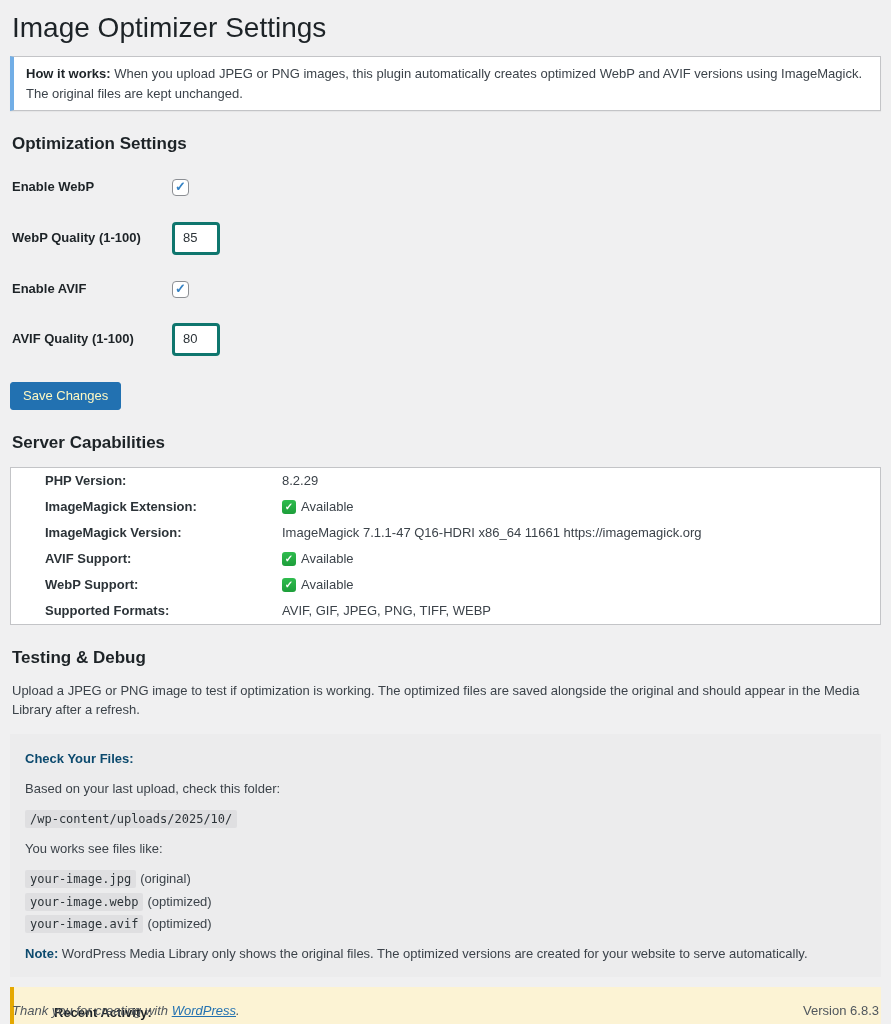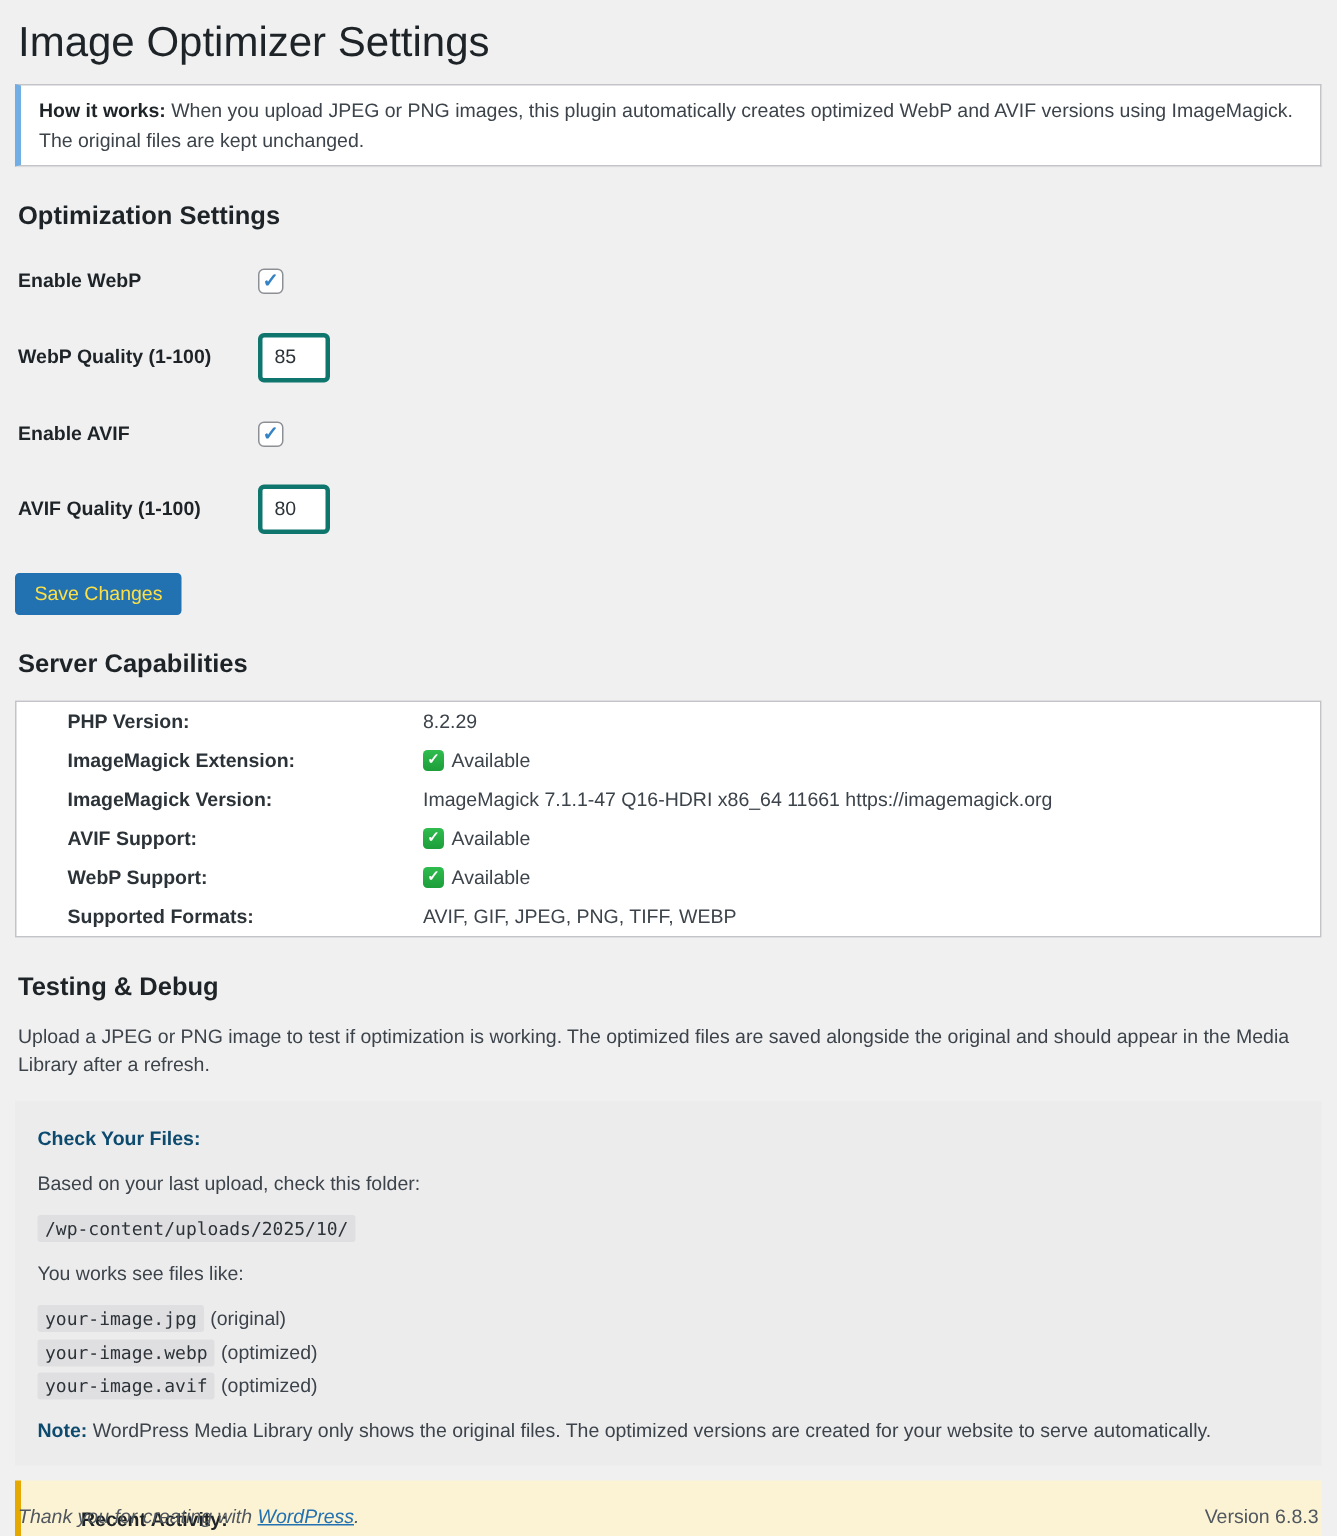--- a/index.html
+++ b/index.html
@@ -44,21 +44,21 @@
     transform: translateY(-1px);
   }
   input.small-text {
     width: 48px; padding: 4px 8px; font-size: 13px; color: #2c3338;
     font-family: "Liberation Sans", sans-serif;
     border: 3px solid #0f766e; border-radius: 4px; background: #fff; line-height: 1.4;
   }
 
   p.submit { margin: 14px 0 6px; }
   .button-primary {
-    background: #2271b1; border: 1px solid #2271b1; color: #fde047;
+    background: #2271b1; border: 1px solid #2271b1; color: #fef9c3;
     font-family: "Liberation Sans", sans-serif;
     font-size: 13px; line-height: 1.6; padding: 3px 12px; border-radius: 3px; cursor: pointer;
   }
 
   .cap-table-box {
     background: #fff; border: 1px solid #c3c4c7; margin: 8px 0 6px;
   }
   .cap-table-box table { width: 100%; border-collapse: collapse; margin-left: 24px; }
   .cap-table-box td { padding: 6px 10px; vertical-align: middle; line-height: 1.0; height: 26px; }
   .cap-table-box td.cap-label { width: 237px; font-weight: bold; color: #2c3338; }

